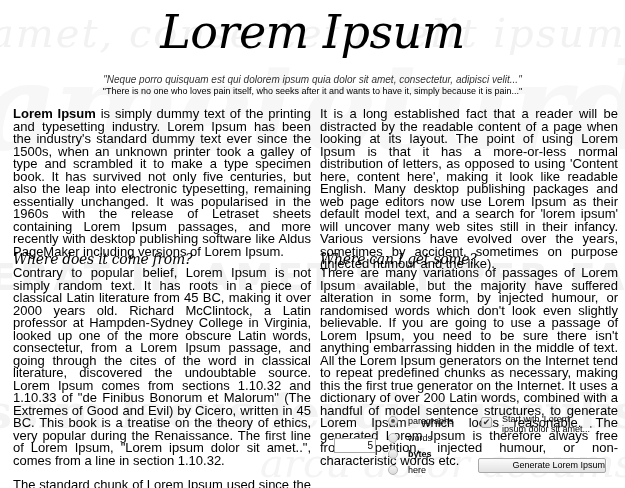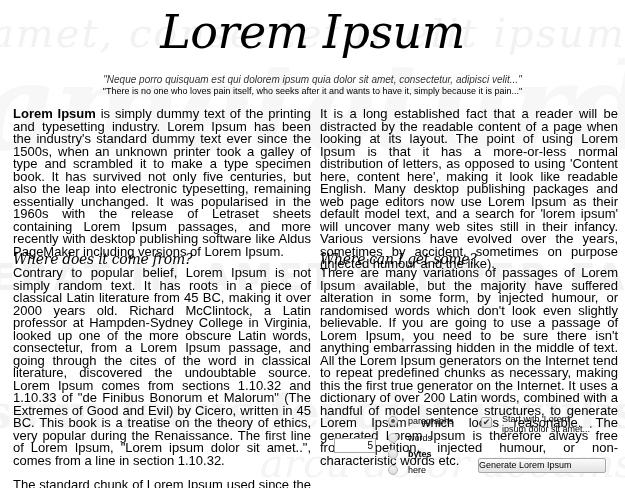--- a/index.html
+++ b/index.html
@@ -173,21 +173,21 @@
   .generate-btn {
     position: absolute;
     left: 148px; top: 46px;
     width: 128px; height: 15px;
     border: 1px solid #a8a8a8;
     border-radius: 2px;
     background: linear-gradient(#fbfbfb, #e2e2e2);
     font-family: "Liberation Sans", sans-serif;
     font-size: 9px;
     line-height: 13px;
-    text-align: left;
+    text-align: right;
     color: #000;
     padding: 0;
     box-sizing: border-box;
   }
 </style>
 </head>
 <body>
 
 <div class="bg-watermark">
   <div class="wm script wm1">amet, consectetur elit ipsum dolor</div>

